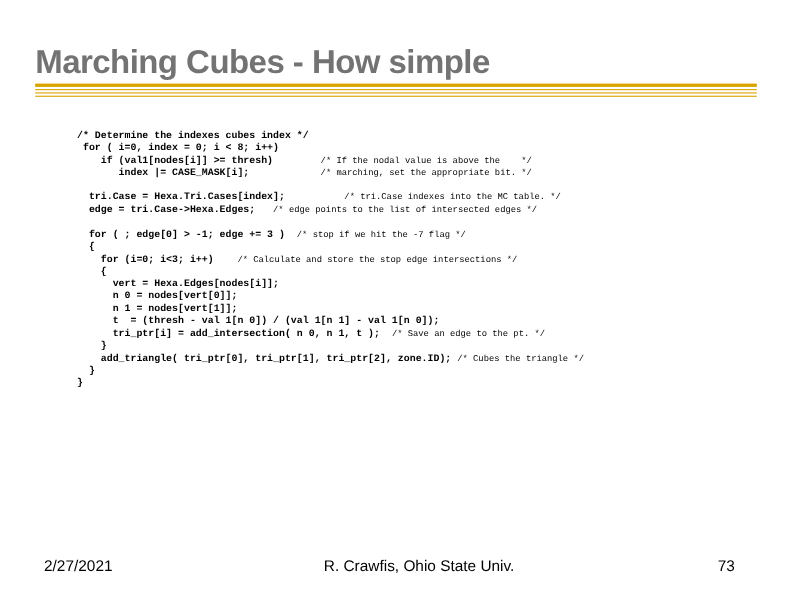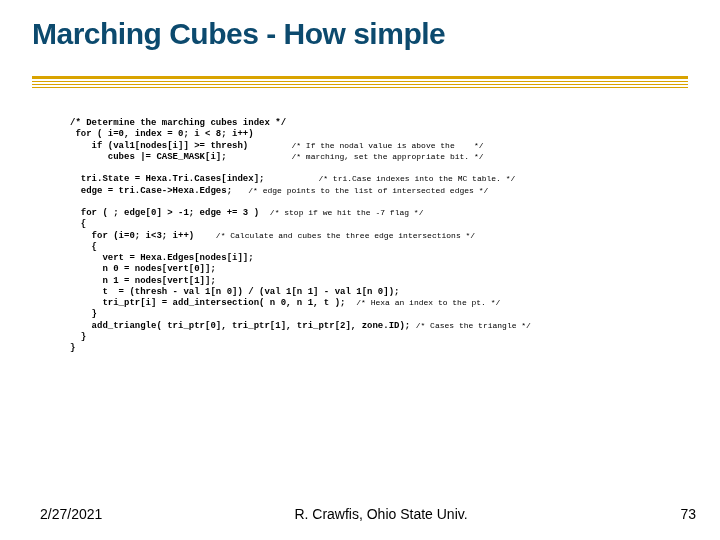--- a/index.html
+++ b/index.html
@@ -7,27 +7,27 @@
     padding: 0;
     width: 720px;
     height: 540px;
     background: #ffffff;
     font-family: Arial, Helvetica, sans-serif;
     overflow: hidden;
     position: relative;
   }
   .title {
     position: absolute;
-    top: 17px;
+    top: 40px;
     left: 32px;
     right: 32px;
     font-family: "Arial Black", Arial, sans-serif;
     font-weight: 900;
     font-size: 30px;
-    color: #0c4a6e;
+    color: #737373;
     letter-spacing: -0.5px;
   }
   .rule-wrap {
     position: absolute;
     top: 76px;
     left: 32px;
     right: 32px;
   }
   .rule {
     height: 3px;
@@ -56,53 +56,53 @@
   .footer {
     position: absolute;
     bottom: 18px;
     left: 0;
     right: 0;
     font-size: 14px;
     color: #000;
   }
   .date { position: absolute; left: 40px; bottom: 0; text-align: right; }
   .author { position: absolute; left: 0; right: 0; text-align: center; bottom: 0; margin-left: 42px; }
-  .pagenum { position: absolute; right: 24px; bottom: 0; }
+  .pagenum { position: absolute; right: 52px; bottom: 0; }
 </style>
 </head>
 <body>
 
 <div class="title">Marching Cubes - How simple</div>
 
 <div class="rule-wrap">
   <div class="rule"></div>
   <div class="rule thin"></div>
   <div class="rule thin"></div>
   <div class="rule thin"></div>
 </div>
 
-<div class="code"><span>/* Determine the marching cubes index */</span>
+<div class="code"><span>/* Determine the indexes cubes index */</span>
 <span> for ( i=0, index = 0; i &lt; 8; i++)</span>
 <span>    if (val1[nodes[i]] &gt;= thresh)</span>        <span class="cmt">/* If the nodal value is above the    */</span>
-<span>       cubes |= CASE_MASK[i];</span>            <span class="cmt">/* marching, set the appropriate bit. */</span>
+<span>       index |= CASE_MASK[i];</span>            <span class="cmt">/* marching, set the appropriate bit. */</span>
 
-<span>  tri.State = Hexa.Tri.Cases[index];</span>          <span class="cmt">/* tri.Case indexes into the MC table. */</span>
+<span>  tri.Case = Hexa.Tri.Cases[index];</span>          <span class="cmt">/* tri.Case indexes into the MC table. */</span>
 <span>  edge = tri.Case-&gt;Hexa.Edges;</span>   <span class="cmt">/* edge points to the list of intersected edges */</span>
 
 <span>  for ( ; edge[0] &gt; -1; edge += 3 )</span>  <span class="cmt">/* stop if we hit the -7 flag */</span>
 <span>  {</span>
-<span>    for (i=0; i&lt;3; i++)</span>    <span class="cmt">/* Calculate and cubes the three edge intersections */</span>
+<span>    for (i=0; i&lt;3; i++)</span>    <span class="cmt">/* Calculate and store the stop edge intersections */</span>
 <span>    {</span>
 <span>      vert = Hexa.Edges[nodes[i]];</span>
 <span>      n 0 = nodes[vert[0]];</span>
 <span>      n 1 = nodes[vert[1]];</span>
 <span>      t  = (thresh - val 1[n 0]) / (val 1[n 1] - val 1[n 0]);</span>
-<span>      tri_ptr[i] = add_intersection( n 0, n 1, t );</span>  <span class="cmt">/* Hexa an index to the pt. */</span>
+<span>      tri_ptr[i] = add_intersection( n 0, n 1, t );</span>  <span class="cmt">/* Save an edge to the pt. */</span>
 <span>    }</span>
-<span>    add_triangle( tri_ptr[0], tri_ptr[1], tri_ptr[2], zone.ID);</span> <span class="cmt">/* Cases the triangle */</span>
+<span>    add_triangle( tri_ptr[0], tri_ptr[1], tri_ptr[2], zone.ID);</span> <span class="cmt">/* Cubes the triangle */</span>
 <span>  }</span>
 <span>}</span></div>
 
 <div class="footer">
   <span class="date">2/27/2021</span>
   <span class="author">R. Crawfis, Ohio State Univ.</span>
   <span class="pagenum">73</span>
 </div>
 
 </body></html>

